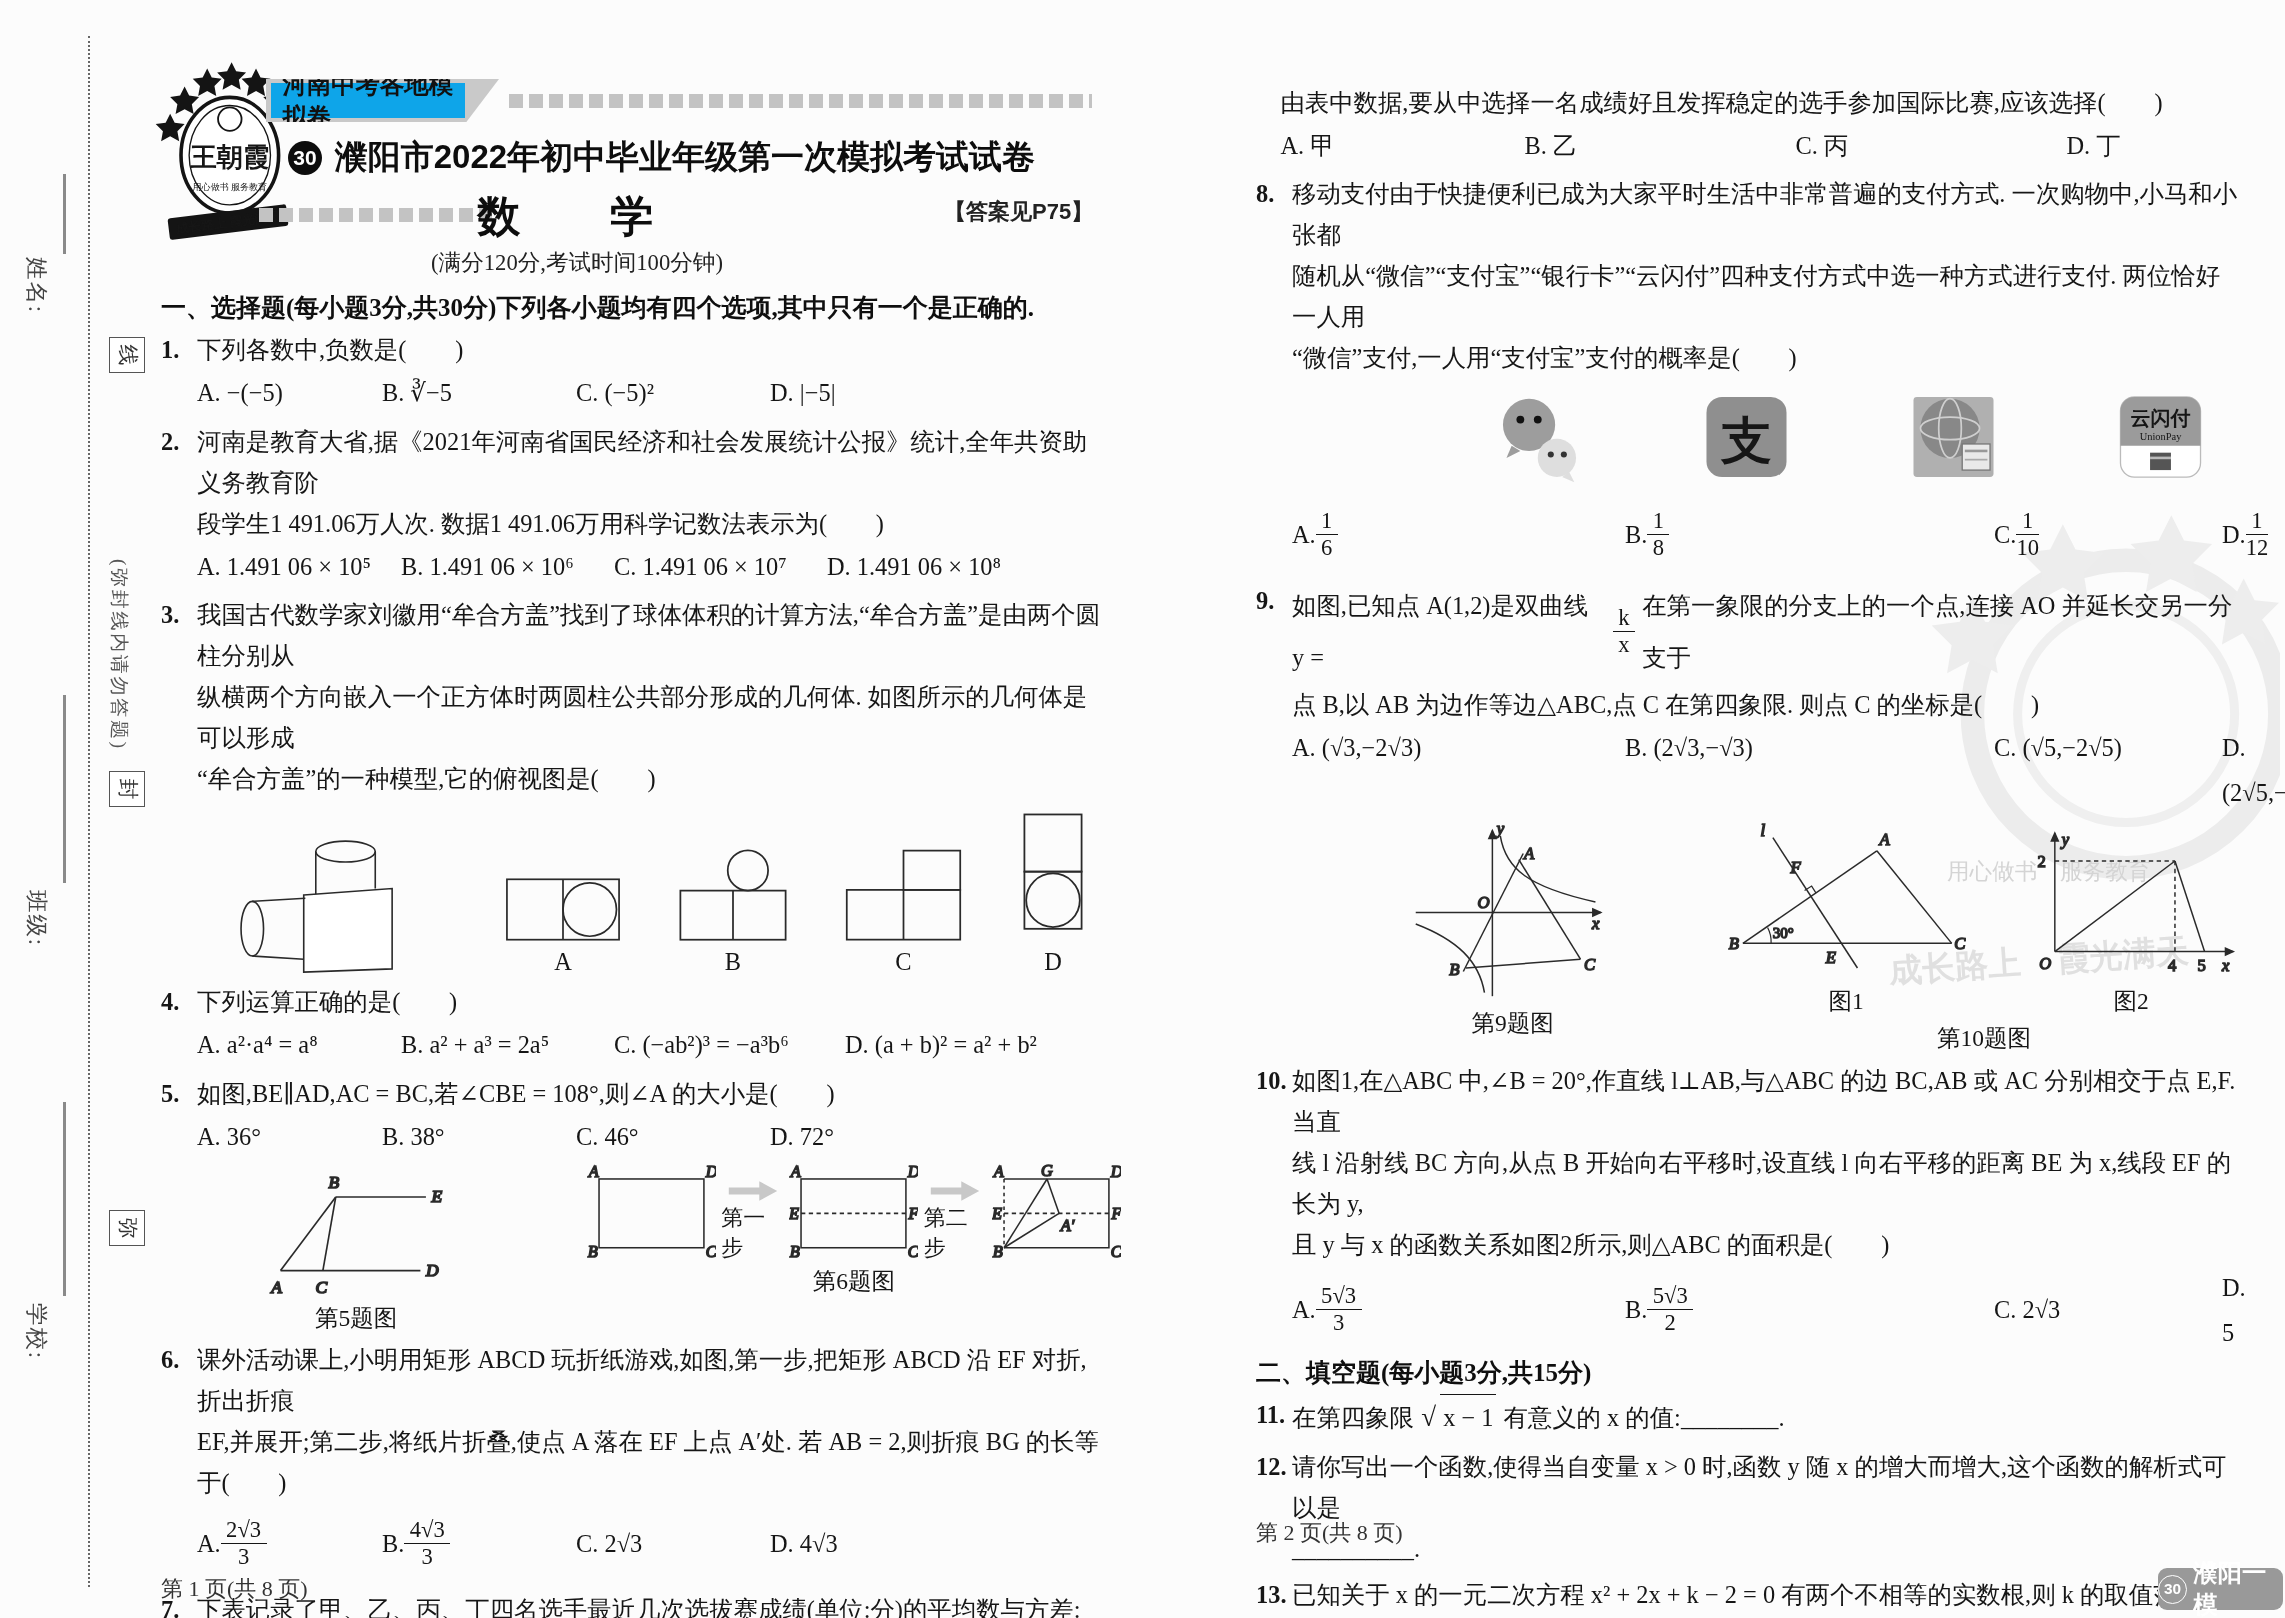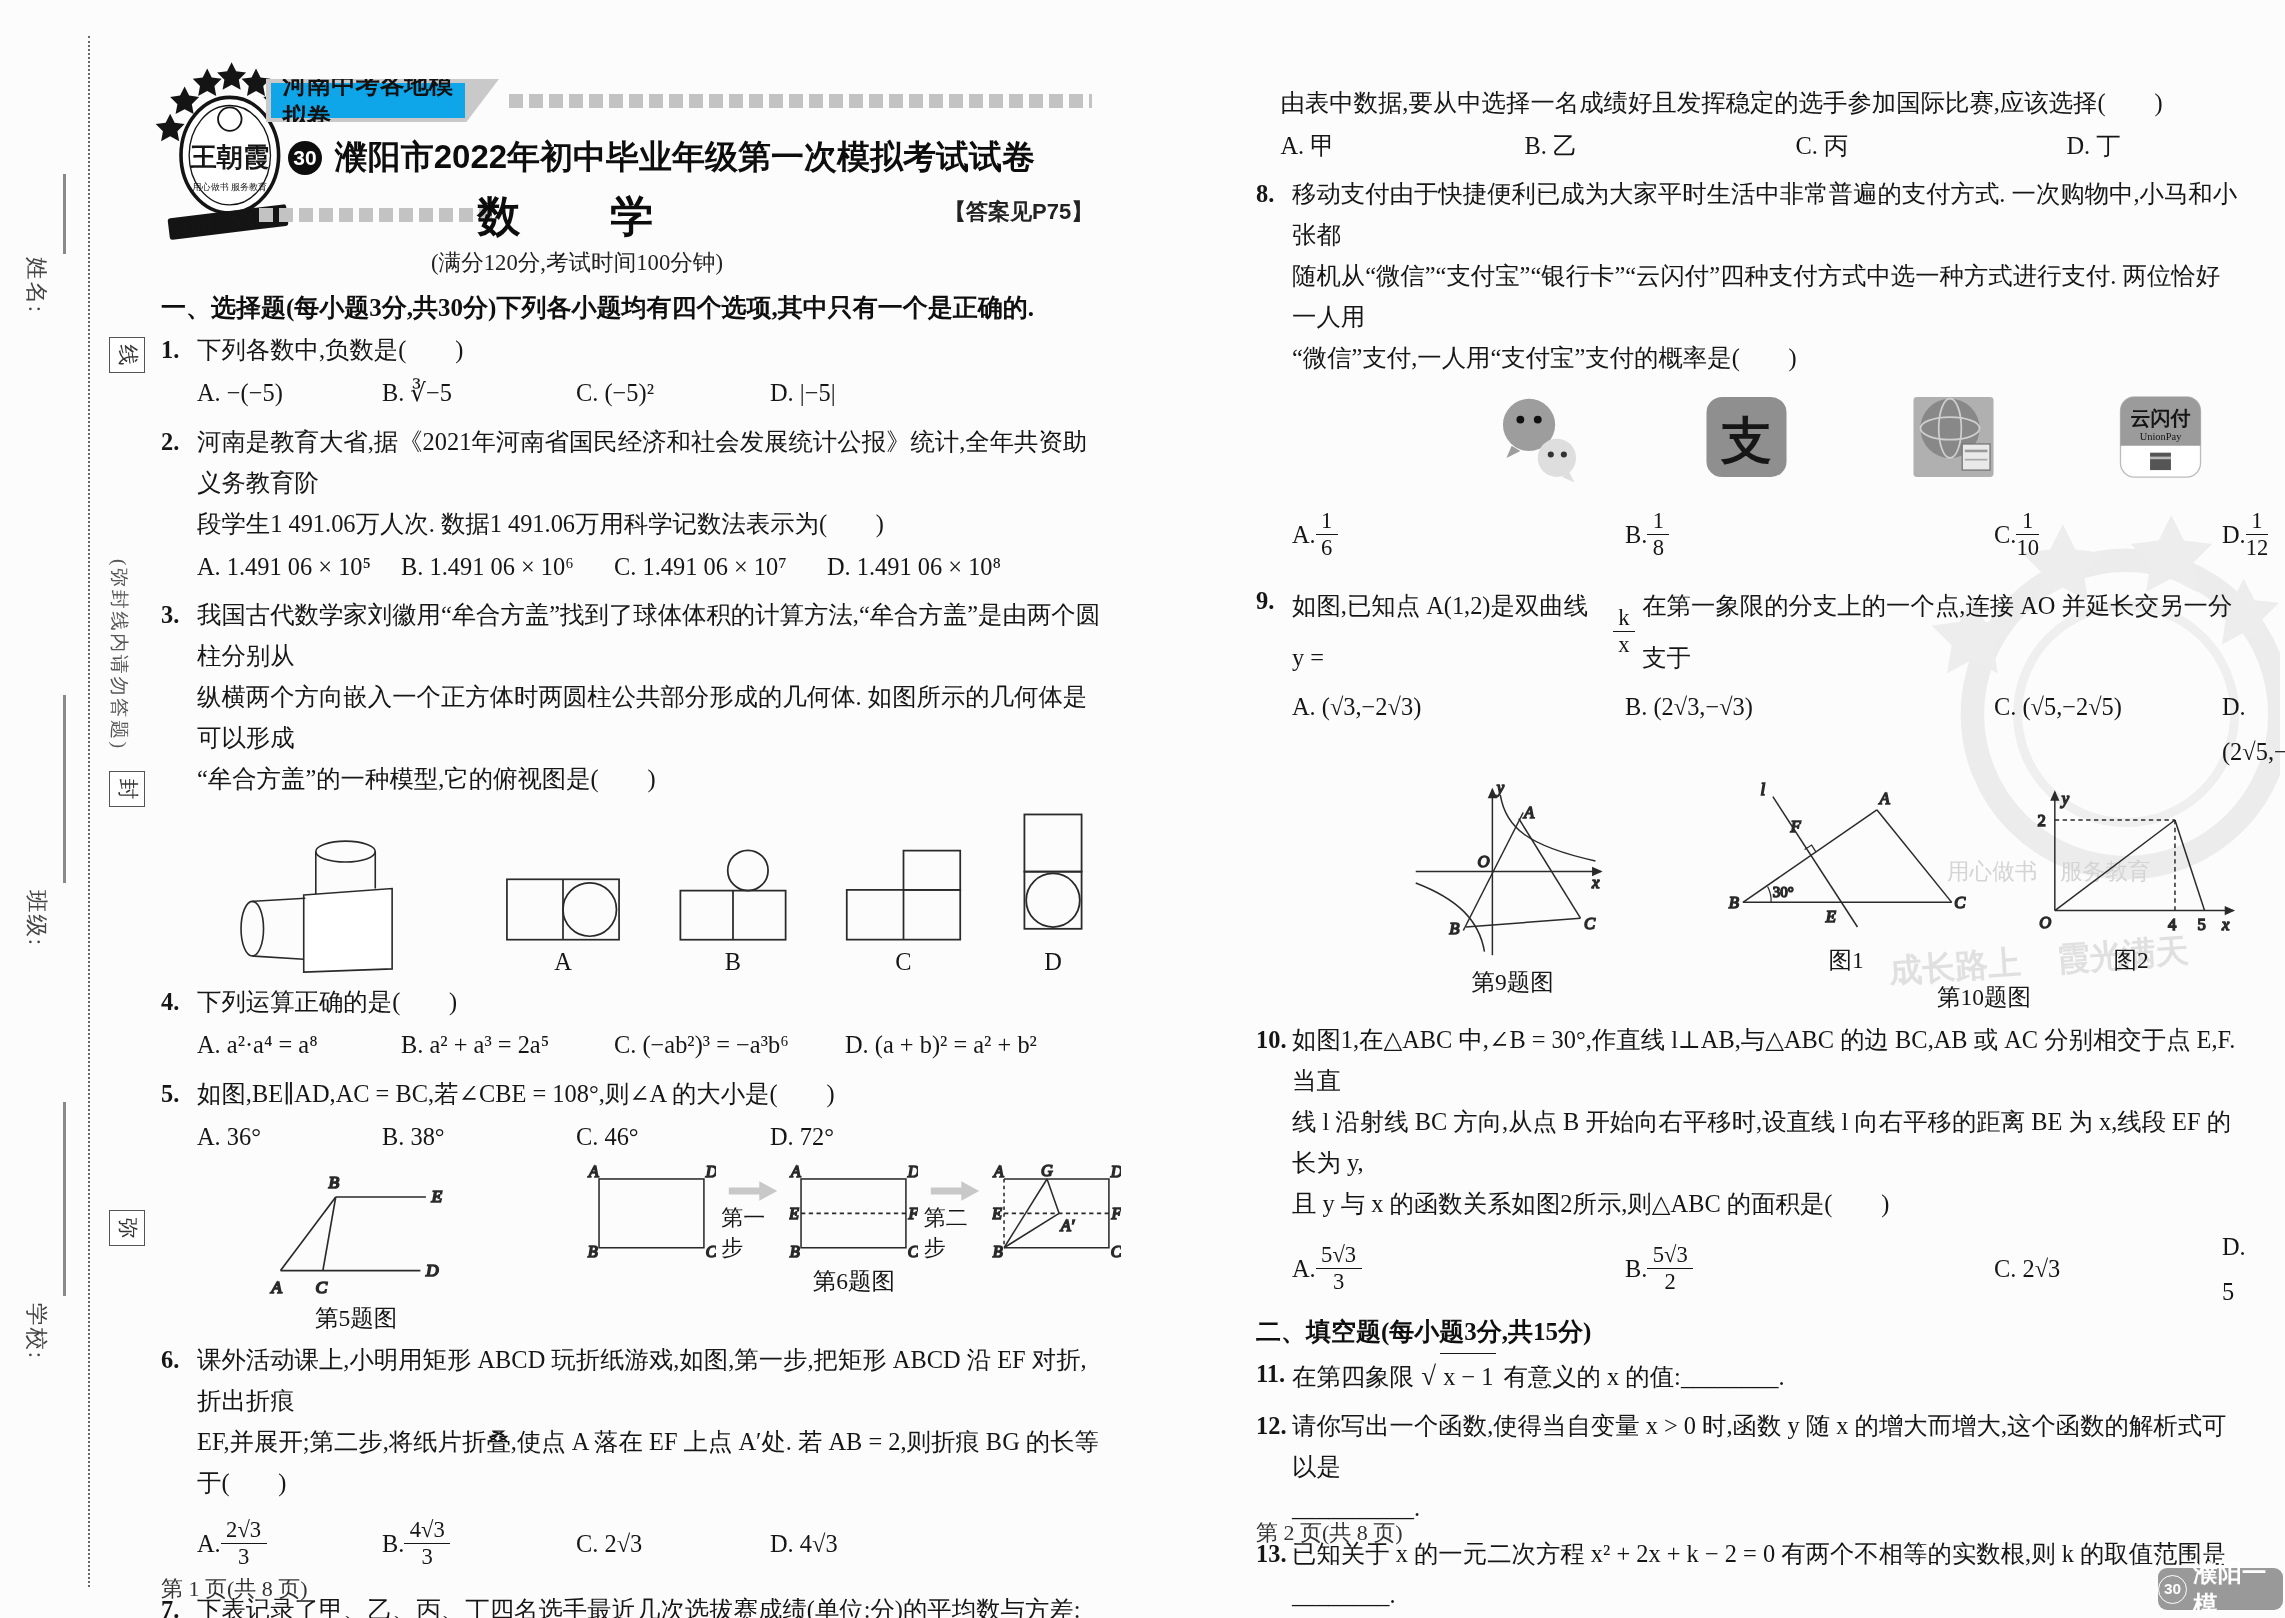--- a/index.html
+++ b/index.html
@@ -449,20 +449,21 @@
   <div class="q">
     <span class="qnum">9.</span>
     <div class="ql qlflex">
       <span>如图,已知点 A(1,2)是双曲线 y =</span>
       <span class="frac">
           <span class="fn">k</span>
           <span class="fd">x</span>
         </span>
       <span>在第一象限的分支上的一个点,连接 AO 并延长交另一分支于</span>
     </div>
+    <div class="ql">点 B,以 AB 为边作等边△ABC,点 C 在第四象限. 则点 C 的坐标是(　　)</div>
     <div class="optsB">
       <span>A. (√3,−2√3)</span>
       <span>B. (2√3,−√3)</span>
       <span>C. (√5,−2√5)</span>
       <span>D. (2√5,−√5)</span>
     </div>
   </div>
 
   <div class="figrow9">
     <div class="fig9blk">
@@ -524,21 +525,21 @@
           </svg>
           <div class="figcap">图2</div>
         </div>
       </div>
       <div class="figcap" style="margin-top:5.4px">第10题图</div>
     </div>
   </div>
 
   <div class="q">
     <span class="qnum">10.</span>
-    <div class="ql">如图1,在△ABC 中,∠B = 30°,作直线 l⊥AB,与△ABC 的边 BC,AB 或 AC 分别相交于点 E,F. 当直</div>
+    <div class="ql">如图1,在△ABC 中,∠B = 20°,作直线 l⊥AB,与△ABC 的边 BC,AB 或 AC 分别相交于点 E,F. 当直</div>
     <div class="ql">线 l 沿射线 BC 方向,从点 B 开始向右平移时,设直线 l 向右平移的距离 BE 为 x,线段 EF 的长为 y,</div>
     <div class="ql">且 y 与 x 的函数关系如图2所示,则△ABC 的面积是(　　)</div>
     <div class="optsB optsfr">
       <span class="optcell">
         <span>A. </span>
         <span class="frac">
             <span class="fn">5√3</span>
             <span class="fd">3</span>
           </span>
       </span>

